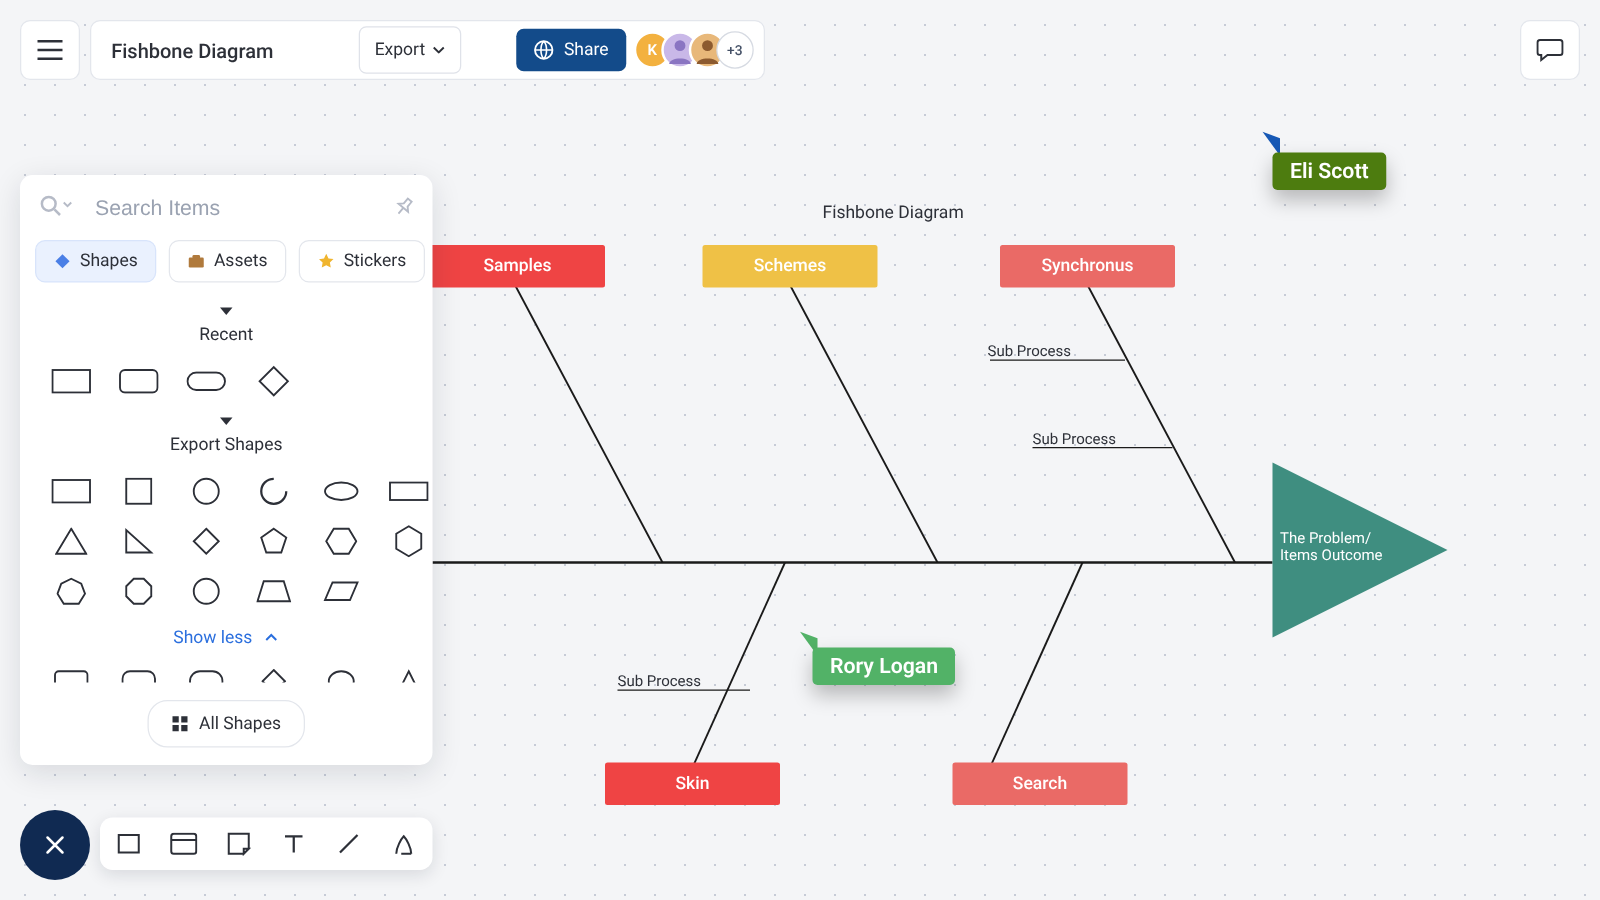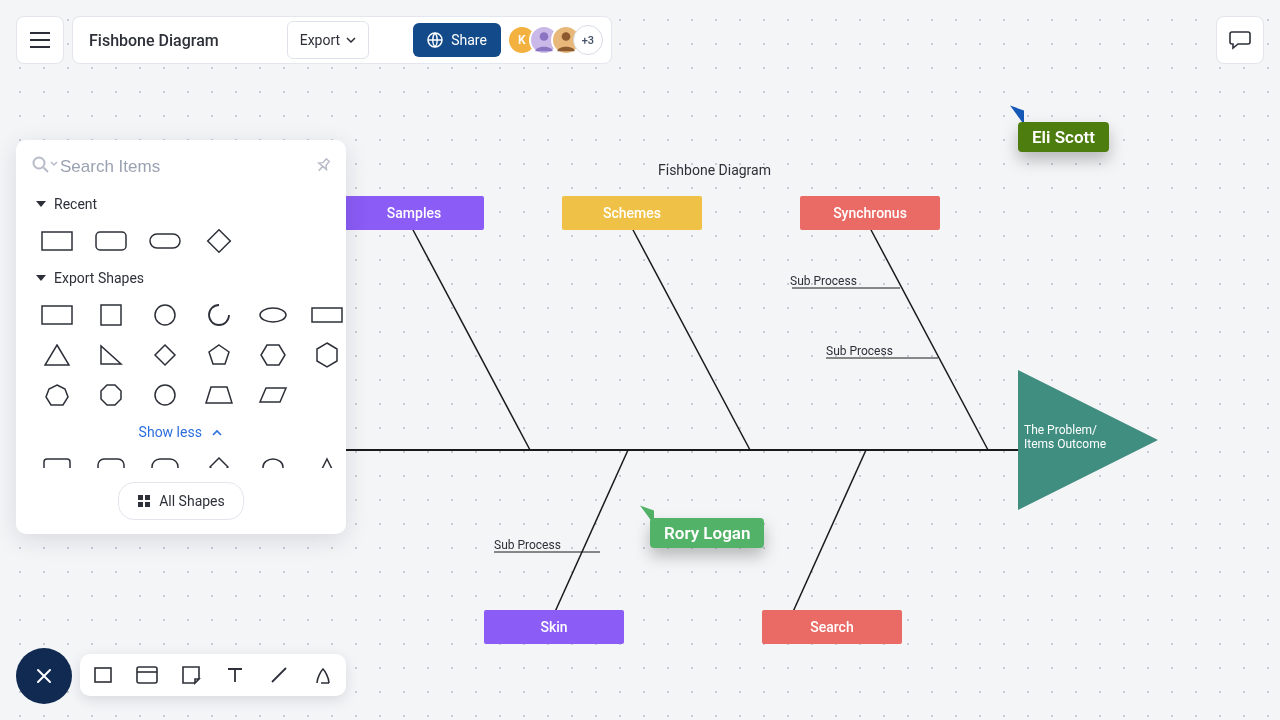--- a/index.html
+++ b/index.html
@@ -81,40 +81,40 @@
     position: absolute;
     left: 16px; top: 140px;
     width: 330px;
     background: #fff;
     border-radius: 10px;
     box-shadow: 0 6px 24px rgba(20,25,40,.12);
     z-index: 30;
     padding-bottom: 12px;
   }
   .search-row {
-    display: flex; align-items: center; padding: 16px 16px 8px;
+    display: flex; align-items: center; padding: 16px 16px 8px; gap: 16px;
   }
   .search-row input {
     flex: 1; border: none; font-size: 17px; color: #2d3038;
     background: transparent; outline: none;
   }
   .search-row input::placeholder { color: #9aa2b1; }
   .pin { color: #b6bbc7; transform: rotate(40deg); cursor: pointer; }
   .magnifier { color: #b6bbc7; margin-right: 10px; position: relative; }
   .tabs { display: flex; gap: 10px; padding: 6px 12px 10px; }
   .tab {
     padding: 8px 14px; border: 1px solid #e3e6ec; border-radius: 8px;
     display: flex; align-items: center; gap: 7px; font-size: 14px; color: #2d3038;
     background: #fff; cursor: pointer;
   }
   .tab.active { background: #eaf1fe; border-color: #d8e4fb; }
   .shape-ico { width: 14px; height: 14px; display: inline-block; }
   .section-head {
     display: flex; align-items: center; gap: 8px;
-    padding: 10px 20px 6px; font-size: 14px; color: #2d3038;
+    padding: 10px 20px 6px; font-size: 14px; color: #2d3038; flex-direction: column;
   }
   .triangle-down { width: 0; height: 0; border-left: 5px solid transparent; border-right: 5px solid transparent; border-top: 6px solid #2d3038; }
   .shape-grid {
     display: grid; grid-template-columns: repeat(6, 42px);
     gap: 10px 12px; padding: 8px 20px 4px;
   }
   .shape-grid.four { grid-template-columns: repeat(4, 42px); }
   .shape-cell {
     width: 42px; height: 30px; display: flex; align-items: center; justify-content: center;
     cursor: pointer;
@@ -144,21 +144,21 @@
     cursor: pointer; z-index: 40;
   }
 
   
   .diagram { position: absolute; inset: 0; z-index: 5; }
   .box {
     position: absolute; width: 140px; height: 34px;
     display:flex; align-items:center; justify-content:center;
     color: #fff; font-size: 14px; font-weight: 500; border-radius: 2px;
   }
-  .box.blue { background: #8b5cf6; }
+  .box.blue { background: #ef4444; }
   .box.yellow { background: #efc146; }
   .box.red { background: #ea6a66; color:#fff; }
   .sublabel { position: absolute; font-size: 12px; color: #2d3038; }
   .diag-title { position:absolute; font-size: 14px; color:#2d3038; }
 
   .arrowhead {
     position: absolute;
     width: 0; height: 0;
     border-top: 70px solid transparent;
     border-bottom: 70px solid transparent;
@@ -256,20 +256,41 @@
       <svg style="position:absolute;right:-8px;top:4px" width="8" height="8" viewBox="0 0 8 8">
           <path d="M1 2l3 3 3-3" fill="none" stroke="#b6bbc7" stroke-width="1.5"></path>
         </svg>
     </span>
     <input placeholder="Search Items" style="">
     <span class="pin">
       <svg width="16" height="16" viewBox="0 0 16 16">
           <path d="M6 1l4 0 0 5 3 3-10 0 3-3z M8 9v6" fill="none" stroke="#b6bbc7" stroke-width="1.5"></path>
         </svg>
     </span>
+  </div>
+  <div class="tabs">
+    <div class="tab active">
+      <svg class="shape-ico" viewBox="0 0 14 14">
+          <rect x="3" y="3" width="8" height="8" transform="rotate(45 7 7)" fill="#4a7fe6"></rect>
+        </svg>
+      <span>Shapes</span>
+    </div>
+    <div class="tab">
+      <svg class="shape-ico" viewBox="0 0 14 14">
+          <rect x="1" y="4" width="12" height="8" rx="1" fill="#b07a3c"></rect>
+          <rect x="4" y="2" width="6" height="3" rx="1" fill="#b07a3c"></rect>
+        </svg>
+      <span>Assets</span>
+    </div>
+    <div class="tab">
+      <svg class="shape-ico" viewBox="0 0 14 14">
+          <path d="M7 1l1.8 3.7 4 .6-2.9 2.8.7 4L7 10.2 3.4 12l.7-4L1.2 5.3l4-.6z" fill="#f0b52f"></path>
+        </svg>
+      <span>Stickers</span>
+    </div>
   </div>
 
   <div class="section-head">
     <span class="triangle-down"></span>
     <span>Recent</span>
   </div>
   <div class="shape-grid four">
     <div class="shape-cell">
         <svg width="32" height="20" viewBox="0 0 32 20">
           <rect x="1" y="1" width="30" height="18" fill="none" stroke="#2d3038" stroke-width="1.5"></rect>

